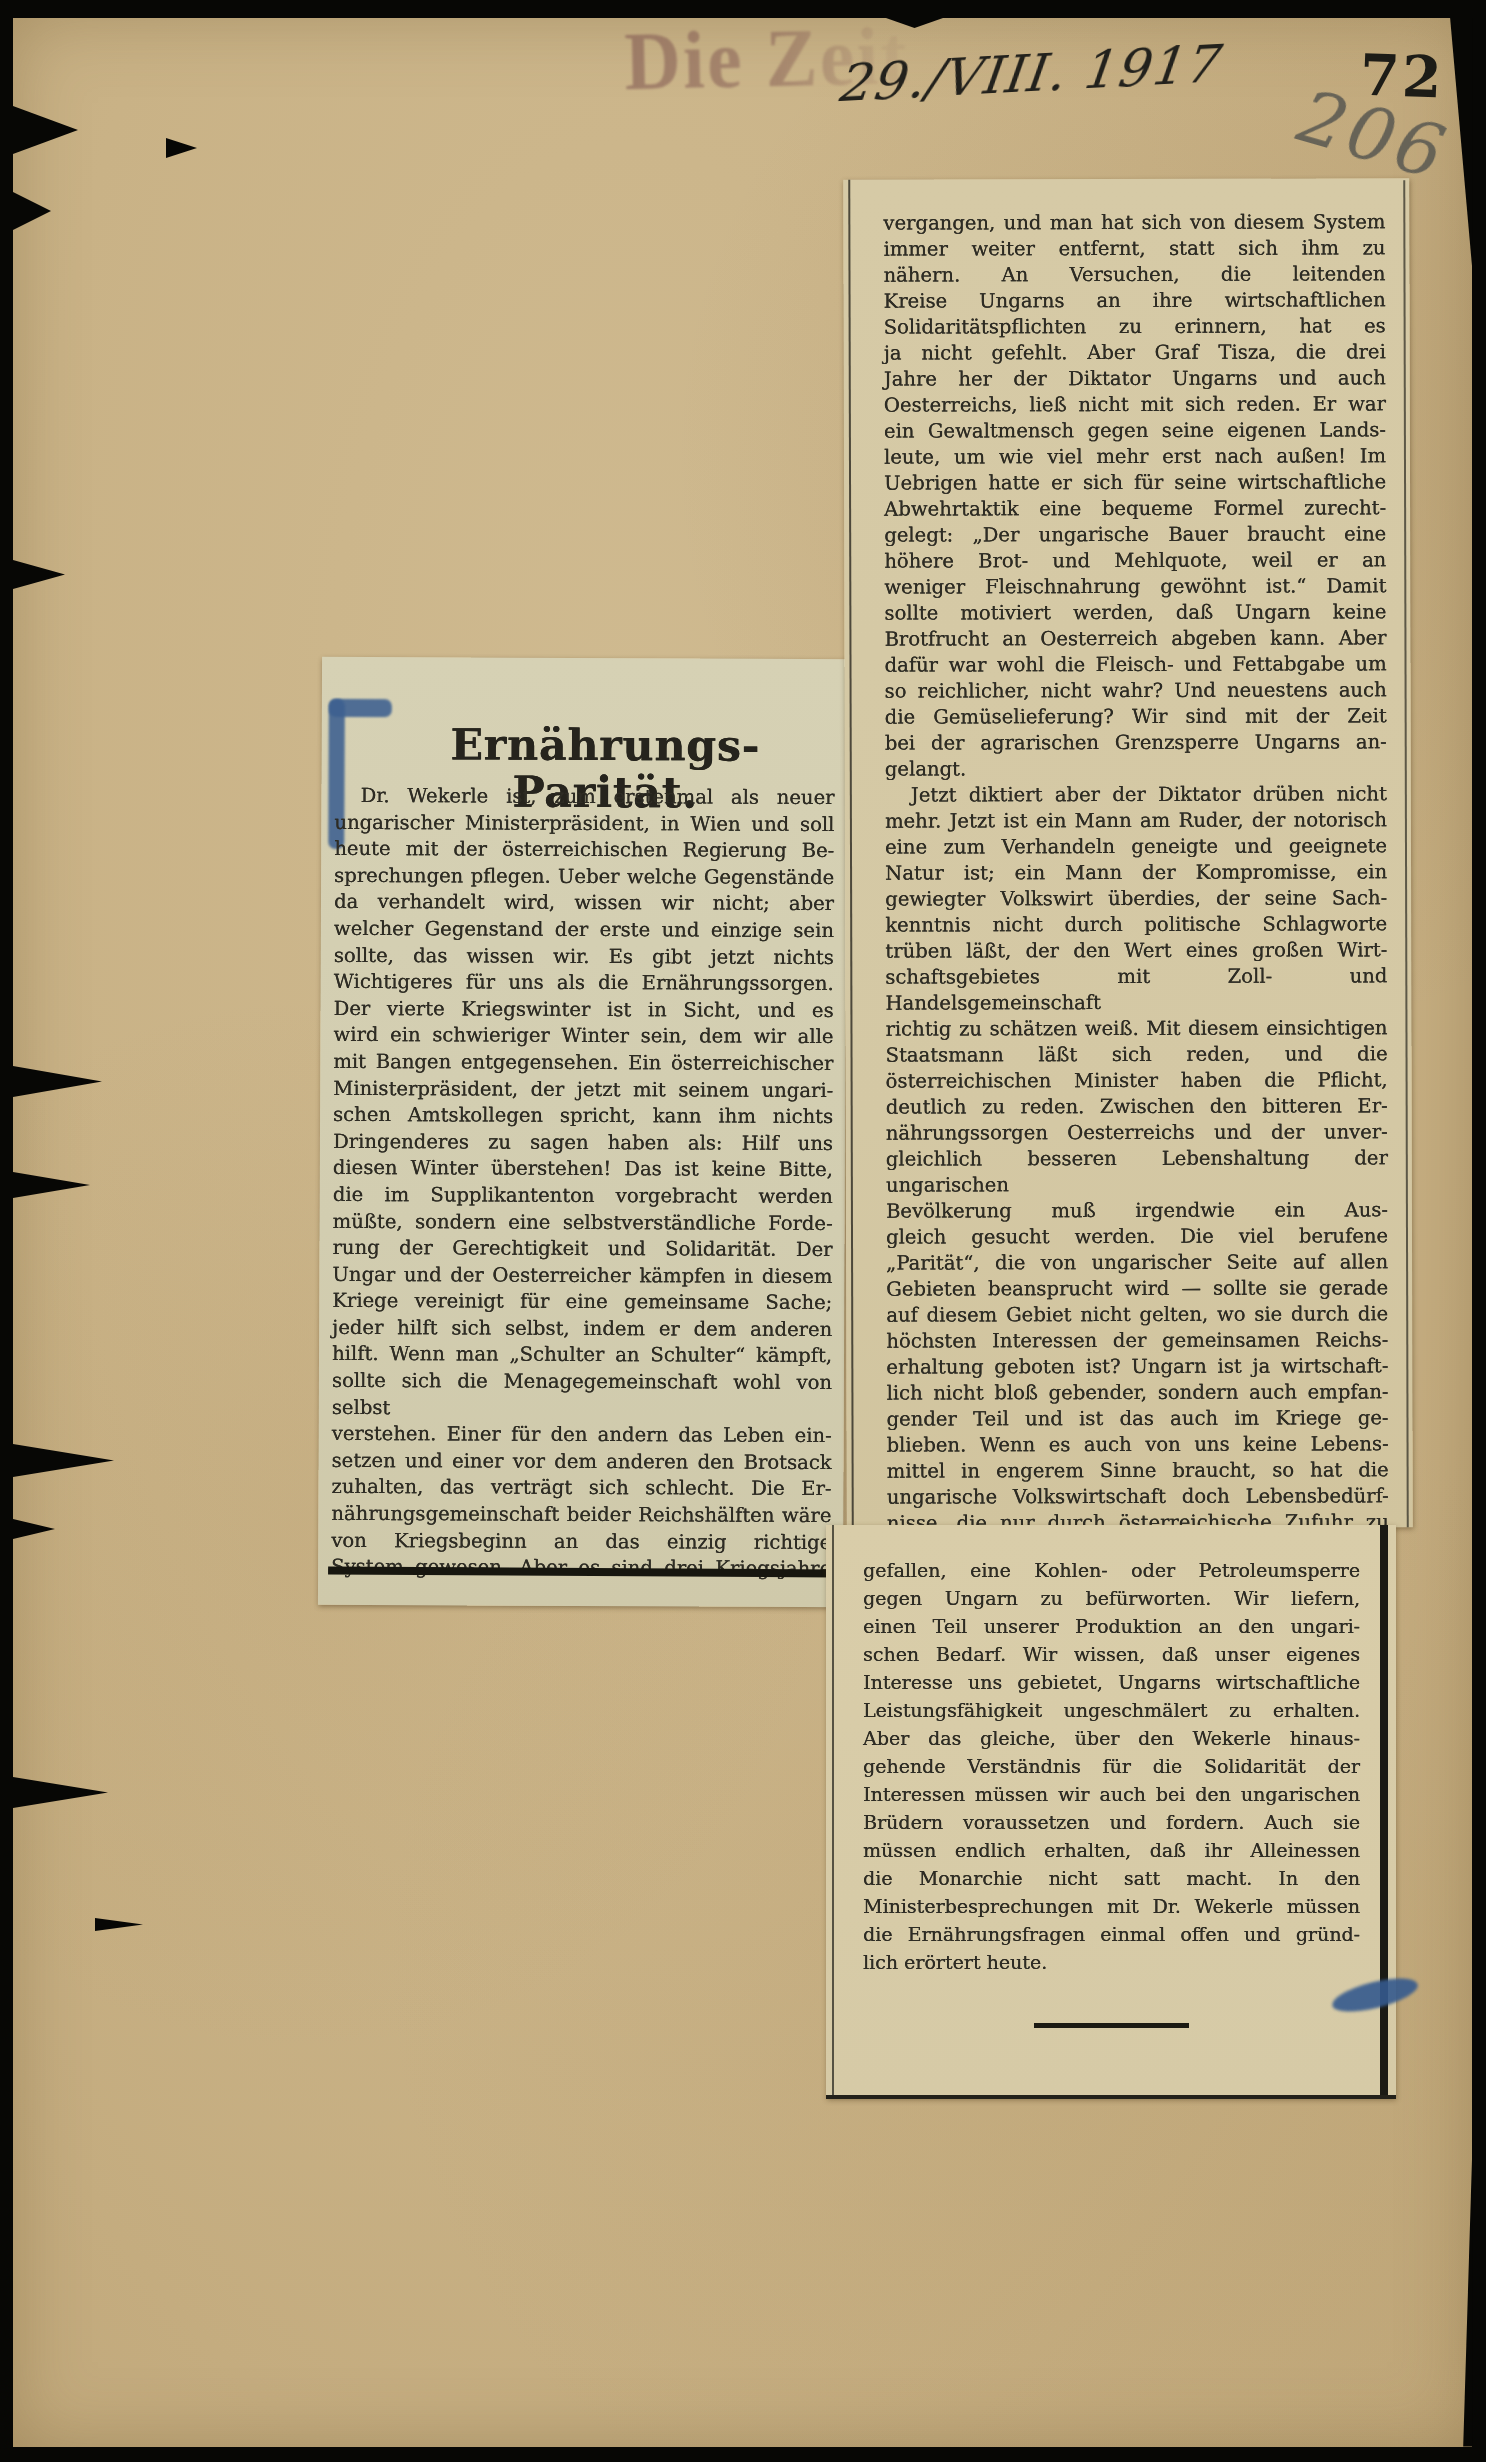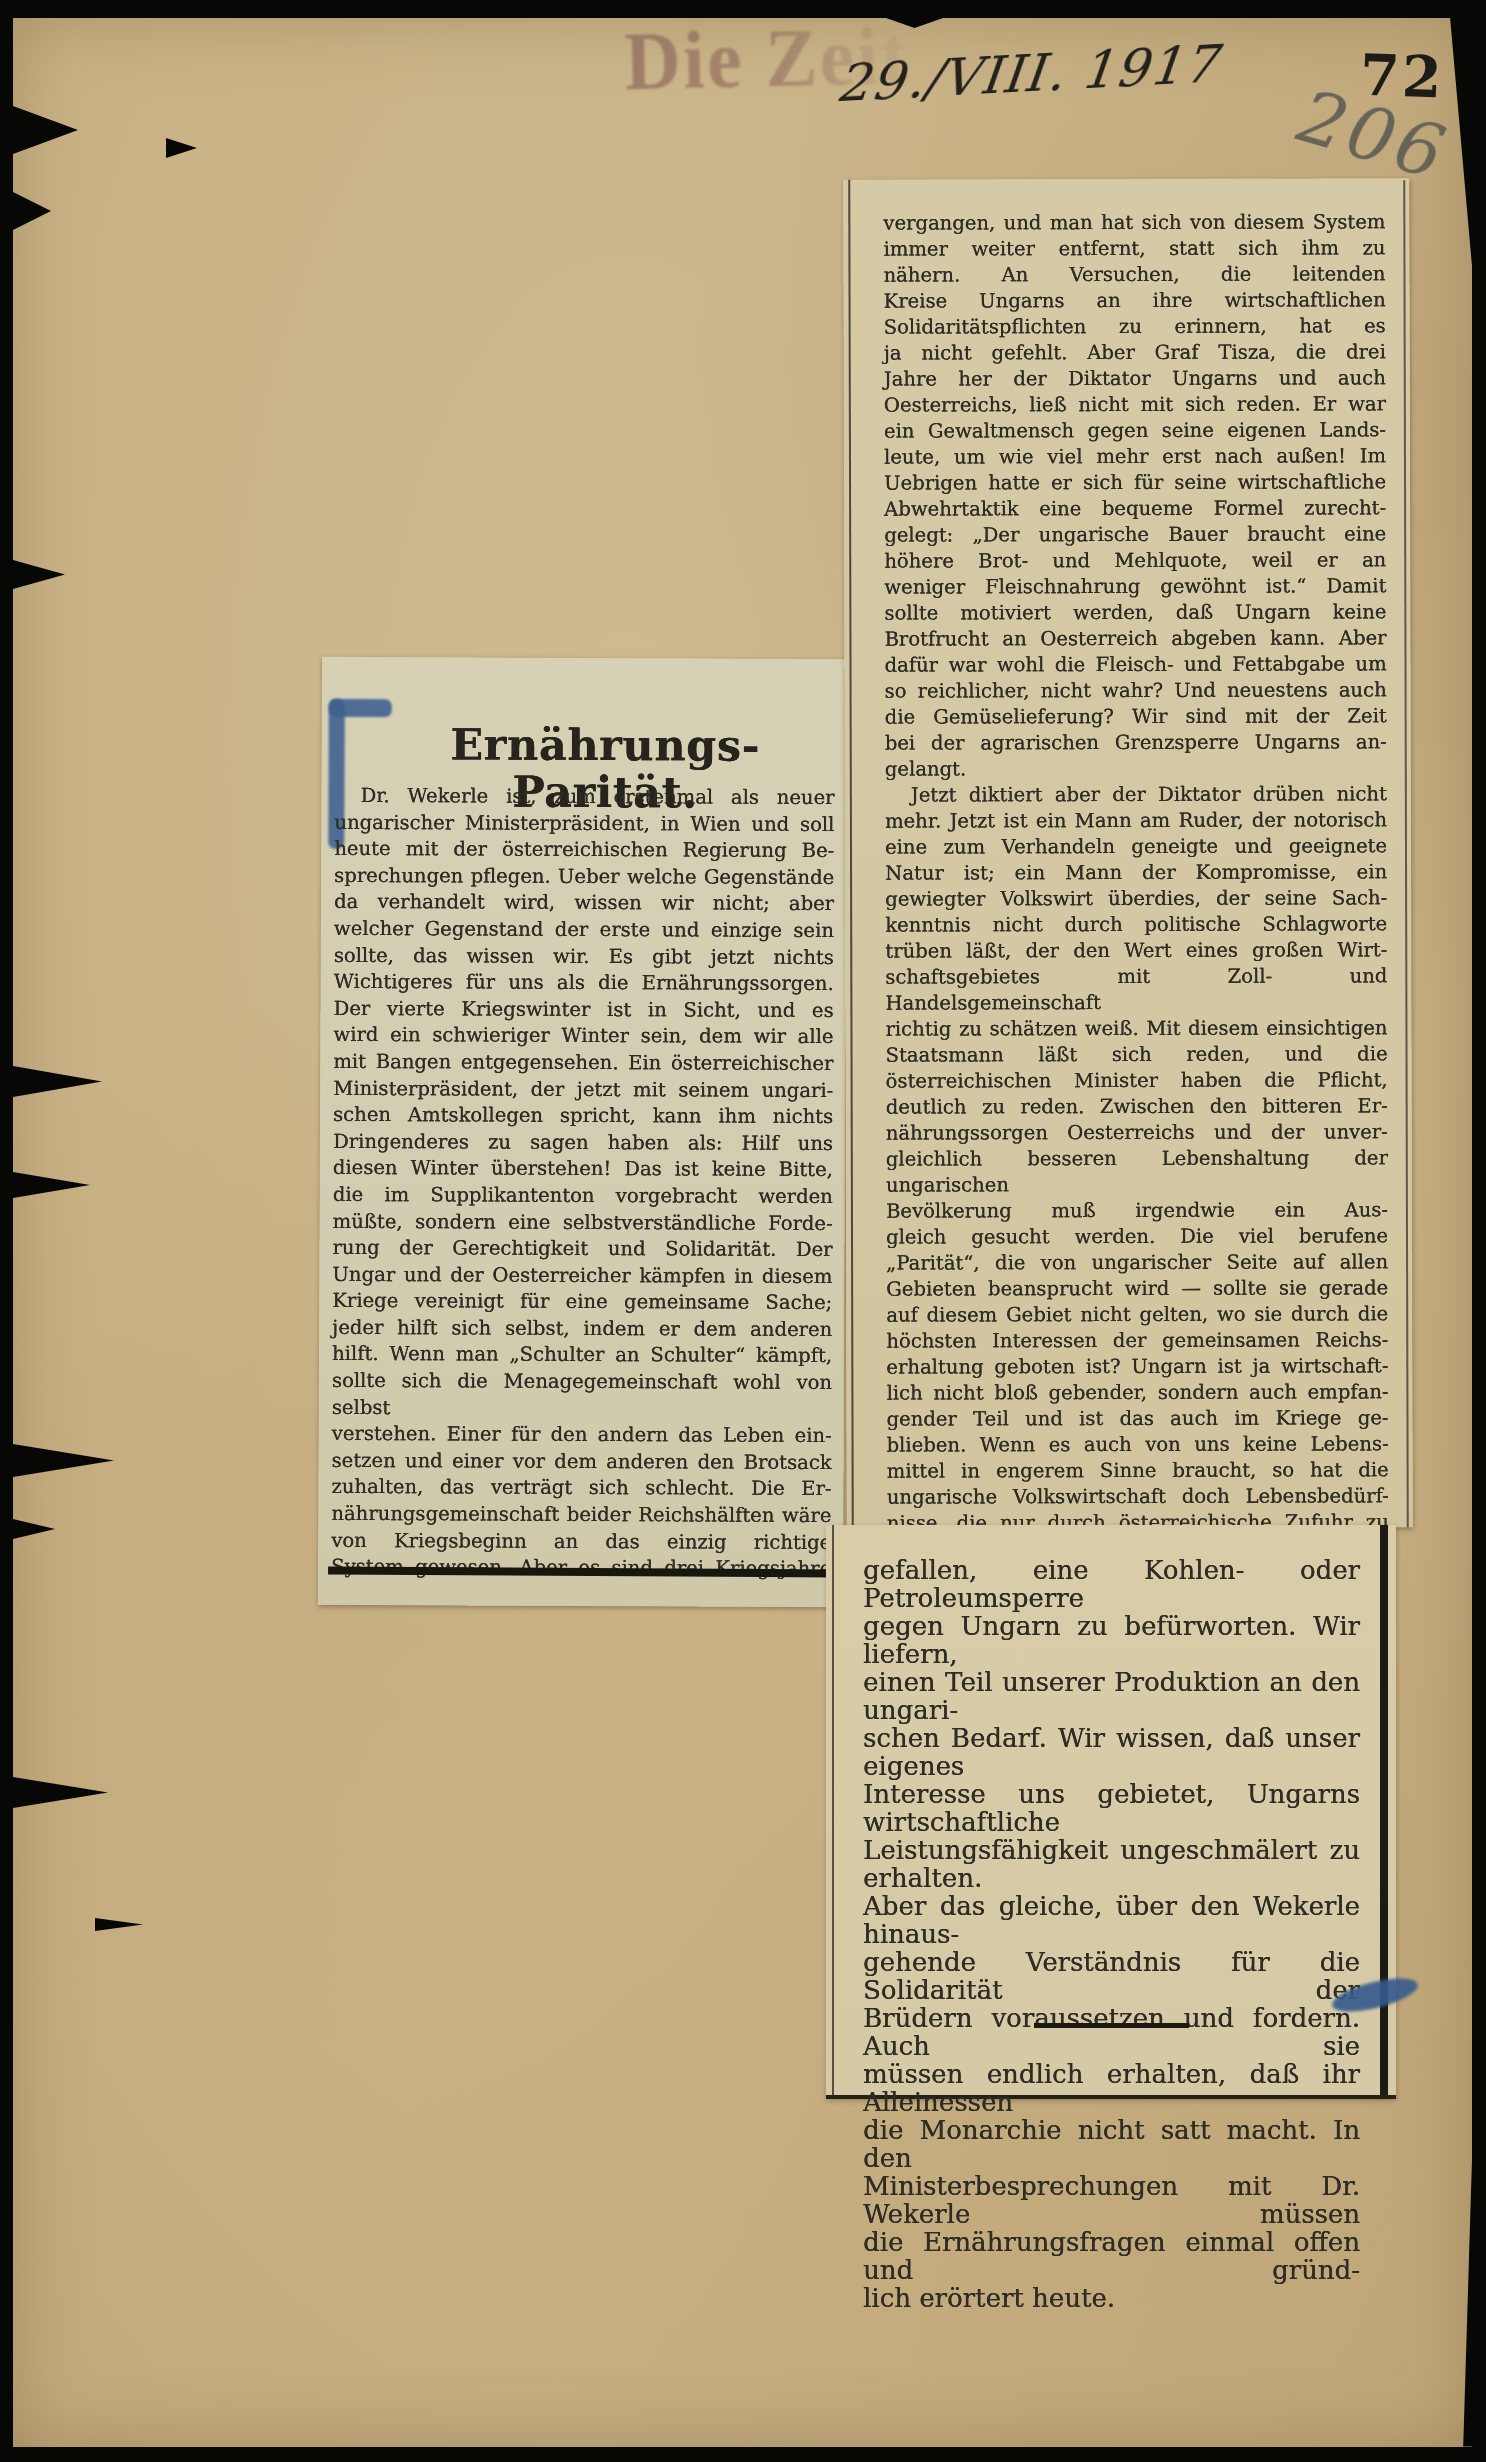--- a/index.html
+++ b/index.html
@@ -63,21 +63,21 @@
   .title{position:absolute;top:35px;left:67px;right:25px;text-align:center;
          font-weight:bold;font-size:43px;line-height:1.1;color:#26241d;
          letter-spacing:0.6px;text-shadow:0.2px 0 0 currentColor;}
   .col{position:absolute;color:#2e2c24;}
   .col .line{text-align:justify;text-align-last:justify;white-space:normal;
          text-shadow:0.2px 0 0 currentColor;}
   .col .line.indent{text-indent:26px;}
   .col .line.para-end{text-align-last:left;}
   .col-1{top:126px;left:13px;right:12px;font-size:19.6px;line-height:26.6px;}
   .col-2{top:31px;left:40px;right:24px;font-size:19.6px;line-height:26px;}
-  .col-3{top:31px;left:37px;right:36px;font-size:26px;line-height:28px;}
+  .col-3{top:31px;left:37px;right:36px;font-size:19px;line-height:28px;}
 
   .rule-thick{position:absolute;left:9.5px;right:7.1px;top:910px;height:8.3px;
          background:#17160f;transform:rotate(.1deg);}
   .rule-short{position:absolute;left:calc(50% - 77px);width:155px;top:498px;
          height:5.4px;background:#1b1a13;}
   .vrule{position:absolute;background:#2a2820;}
   .vrule-l{left:4.8px;top:0;bottom:0;width:2.4px;opacity:.8;}
   .vrule-r{right:4.2px;top:2.4px;bottom:0;width:1.8px;opacity:.7;}
   .vrule-bl{left:6px;top:0;bottom:0;width:2.4px;opacity:.75;}
   .vrule-br{right:8.3px;top:0;bottom:0;width:7.7px;background:#1b1a14;}
@@ -210,20 +210,21 @@
     <div class="col col-3">
 
     <div class="line">gefallen, eine Kohlen- oder Petroleumsperre</div>
         <div class="line">gegen Ungarn zu befürworten. Wir liefern,</div>
         <div class="line">einen Teil unserer Produktion an den ungari-</div>
         <div class="line">schen Bedarf. Wir wissen, daß unser eigenes</div>
         <div class="line">Interesse uns gebietet, Ungarns wirtschaftliche</div>
         <div class="line">Leistungsfähigkeit ungeschmälert zu erhalten.</div>
         <div class="line">Aber das gleiche, über den Wekerle hinaus-</div>
         <div class="line">gehende Verständnis für die Solidarität der</div>
+        <div class="line">Interessen müssen wir auch bei den ungarischen</div>
         <div class="line">Brüdern voraussetzen und fordern. Auch sie</div>
         <div class="line">müssen endlich erhalten, daß ihr Alleinessen</div>
         <div class="line">die Monarchie nicht satt macht. In den</div>
         <div class="line">Ministerbesprechungen mit Dr. Wekerle müssen</div>
         <div class="line">die Ernährungsfragen einmal offen und gründ-</div>
         <div class="line para-end">lich erörtert heute.</div>
       </div>
     <div class="rule-short"></div>
     <div class="blue-dash"></div>
   </div>

